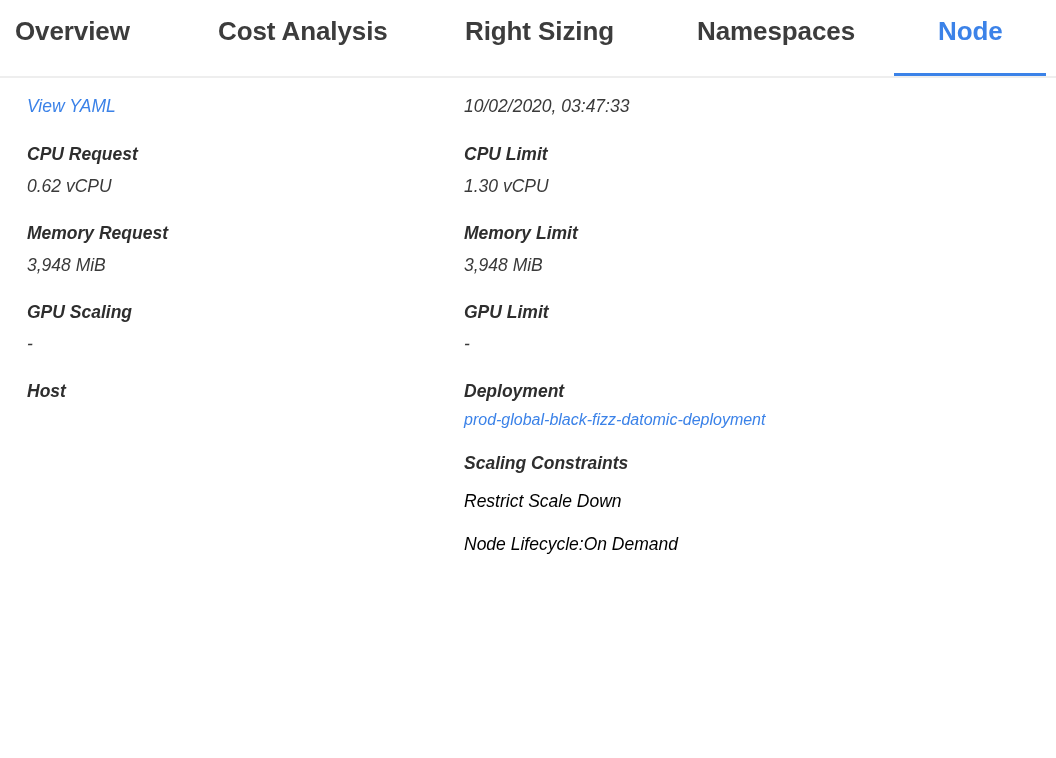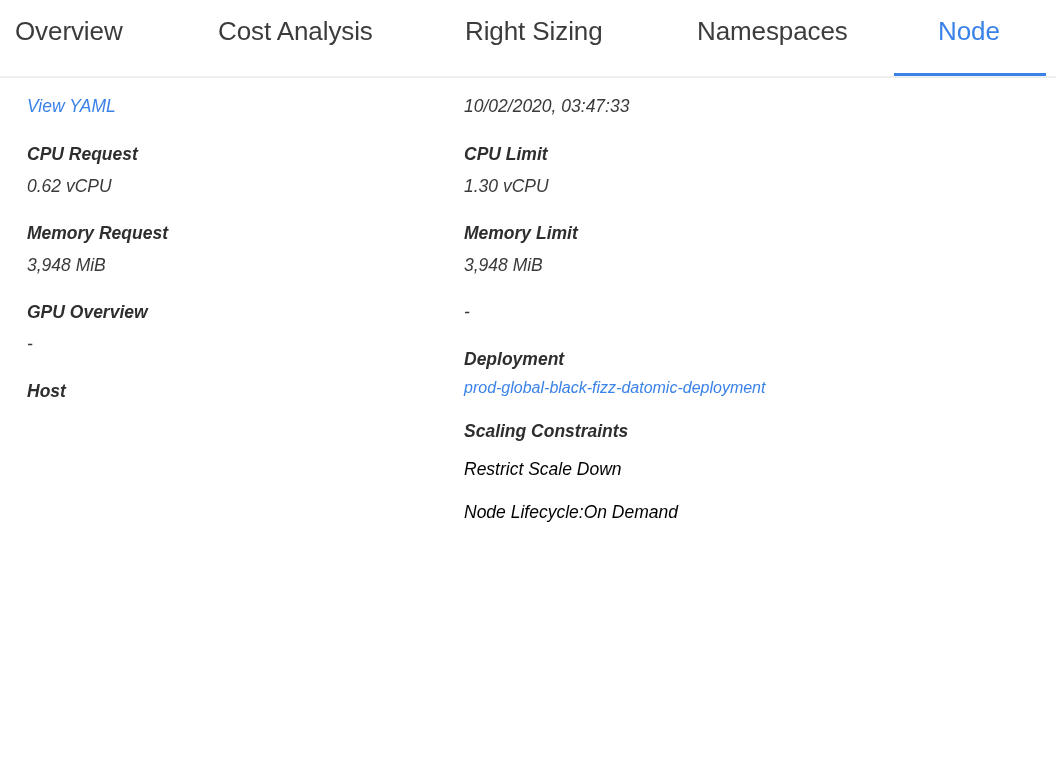--- a/index.html
+++ b/index.html
@@ -29,21 +29,21 @@
     right: 0;
     bottom: 0;
     height: 2px;
     background: #eeeeee;
   }
   .tab {
     position: absolute;
     top: 14px;
     font-size: 26px;
     line-height: 34px;
-    font-weight: 400;
+    font-weight: 700;
     color: #3c3c3c;
     letter-spacing: -0.1px;
     white-space: nowrap;
     cursor: pointer;
     background: none;
     border: none;
     padding: 0;
     font-family: "Liberation Sans", sans-serif;
   }
   .tab.active {
@@ -141,21 +141,21 @@
       <div class="field-label">CPU Request</div>
       <div class="field-value">0.62 vCPU</div>
     </div>
 
     <div class="field">
       <div class="field-label">Memory Request</div>
       <div class="field-value">3,948 MiB</div>
     </div>
 
     <div class="field">
-      <div class="field-label">GPU Overview</div>
+      <div class="field-label">GPU Scaling</div>
       <div class="field-value">-</div>
     </div>
 
     <div class="field">
       <div class="field-label">Host</div>
     </div>
 
   </div>
 
   <div class="col col-right">
@@ -168,20 +168,21 @@
       <div class="field-label">CPU Limit</div>
       <div class="field-value">1.30 vCPU</div>
     </div>
 
     <div class="field">
       <div class="field-label">Memory Limit</div>
       <div class="field-value">3,948 MiB</div>
     </div>
 
     <div class="field">
+      <div class="field-label">GPU Limit</div>
       <div class="field-value">-</div>
     </div>
 
     <div class="field">
       <div class="field-label">Deployment</div>
       <a class="link-text wide">prod-global-black-fizz-datomic-deployment</a>
     </div>
 
     <div class="field">
       <div class="field-label" style="margin-bottom:14px;">Scaling Constraints</div>

